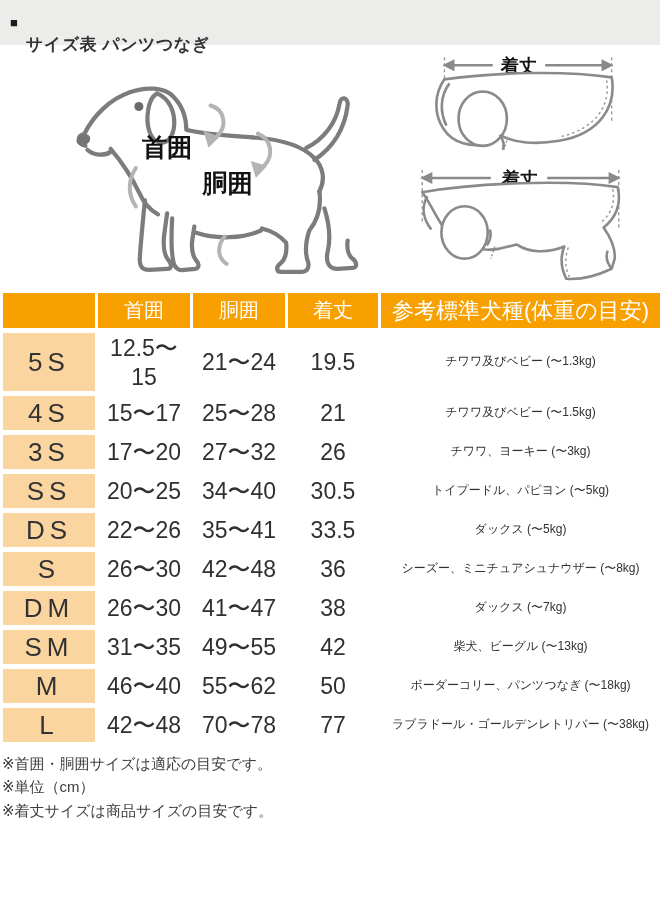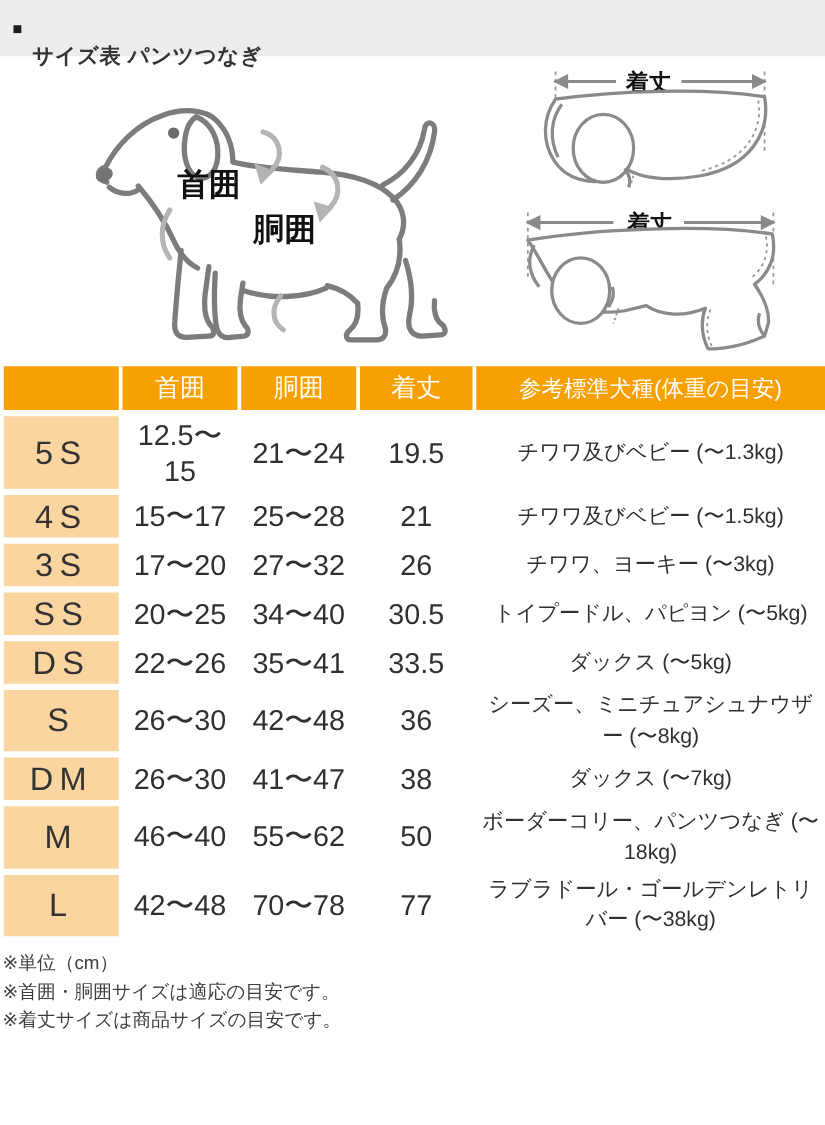--- a/index.html
+++ b/index.html
@@ -64,35 +64,35 @@
     padding:0 2px;
     box-sizing:border-box;
   }
   .size-table thead th{
     background:#F8A000;
     color:#ffffff;
     font-size:20px;
     font-weight:normal;
     height:40px;
   }
-  .size-table thead th.breed-h{font-size:18px;}
+  .size-table thead th.breed-h{font-size:22px;}
   .size-table td{height:39px;}
   .size-table td.size-cell{
     background:#FAD5A0;
     font-size:26px;
     letter-spacing:5px;
     color:#333333;
   }
   .size-table td.num-cell{
     font-size:23px;
     color:#303030;
     background:#ffffff;
   }
   .size-table td.breed-cell{
-    font-size:17px;
+    font-size:12px;
     line-height:1.45;
     color:#303030;
     background:#ffffff;
   }
   
   .notes{
     padding:5px 0 0 2px;
   }
   .note-line{
     font-size:15px;
@@ -236,33 +236,40 @@
       <td class="breed-cell">シーズー、ミニチュアシュナウザー (〜8kg)</td>
     </tr>
     <tr>
       <td class="size-cell">DM</td>
       <td class="num-cell">26〜30</td>
       <td class="num-cell">41〜47</td>
       <td class="num-cell">38</td>
       <td class="breed-cell">ダックス (〜7kg)</td>
     </tr>
     <tr>
+      <td class="size-cell">SM</td>
+      <td class="num-cell">31〜35</td>
+      <td class="num-cell">49〜55</td>
+      <td class="num-cell">42</td>
+      <td class="breed-cell">柴犬、ビーグル (〜13kg)</td>
+    </tr>
+    <tr>
       <td class="size-cell">M</td>
       <td class="num-cell">46〜40</td>
       <td class="num-cell">55〜62</td>
       <td class="num-cell">50</td>
       <td class="breed-cell">ボーダーコリー、パンツつなぎ (〜18kg)</td>
     </tr>
     <tr>
       <td class="size-cell">L</td>
       <td class="num-cell">42〜48</td>
       <td class="num-cell">70〜78</td>
       <td class="num-cell">77</td>
       <td class="breed-cell">ラブラドール・ゴールデンレトリバー (〜38kg)</td>
     </tr>
   </tbody>
 </table>
 
 <div class="notes">
+  <div class="note-line">※首囲・胴囲サイズは適応の目安です。</div>
   <div class="note-line">※単位（cm）</div>
-  <div class="note-line">※首囲・胴囲サイズは適応の目安です。</div>
   <div class="note-line">※着丈サイズは商品サイズの目安です。</div>
 </div>
 
 </body></html>

